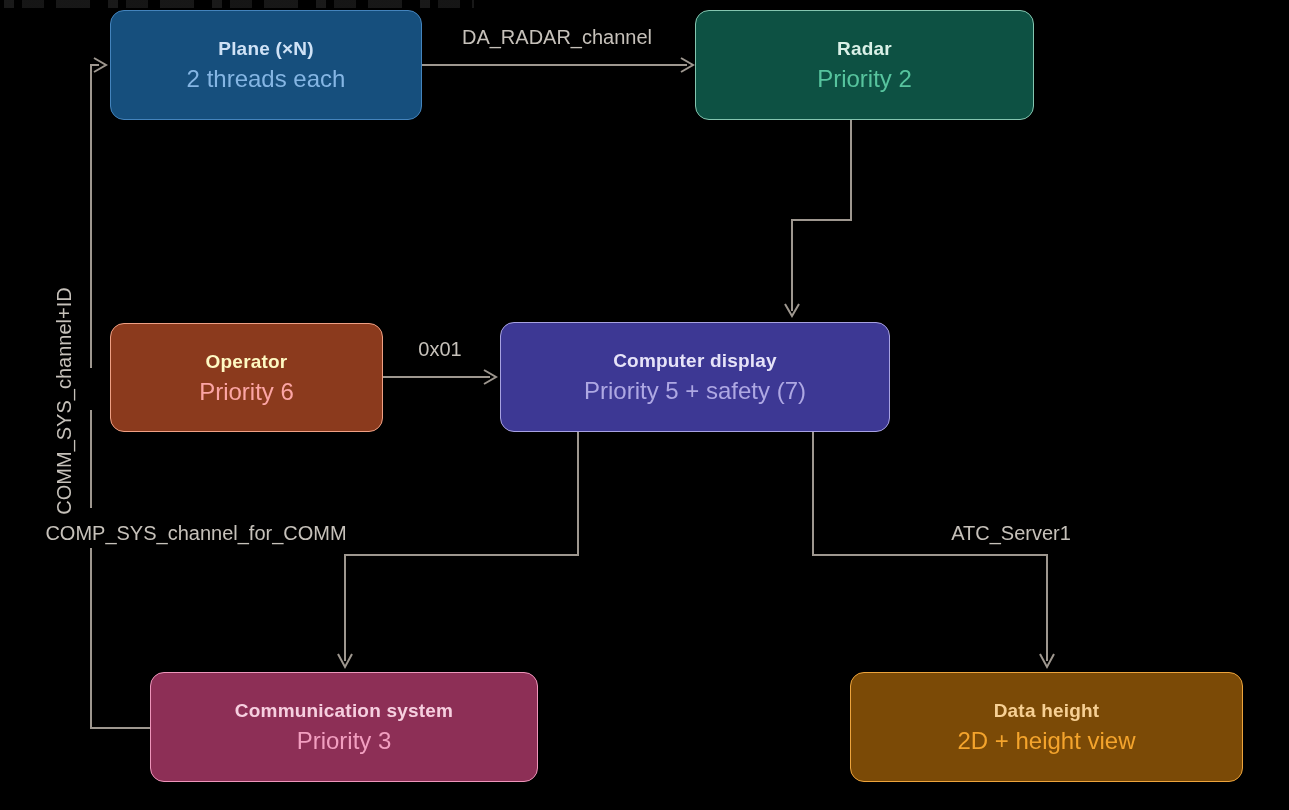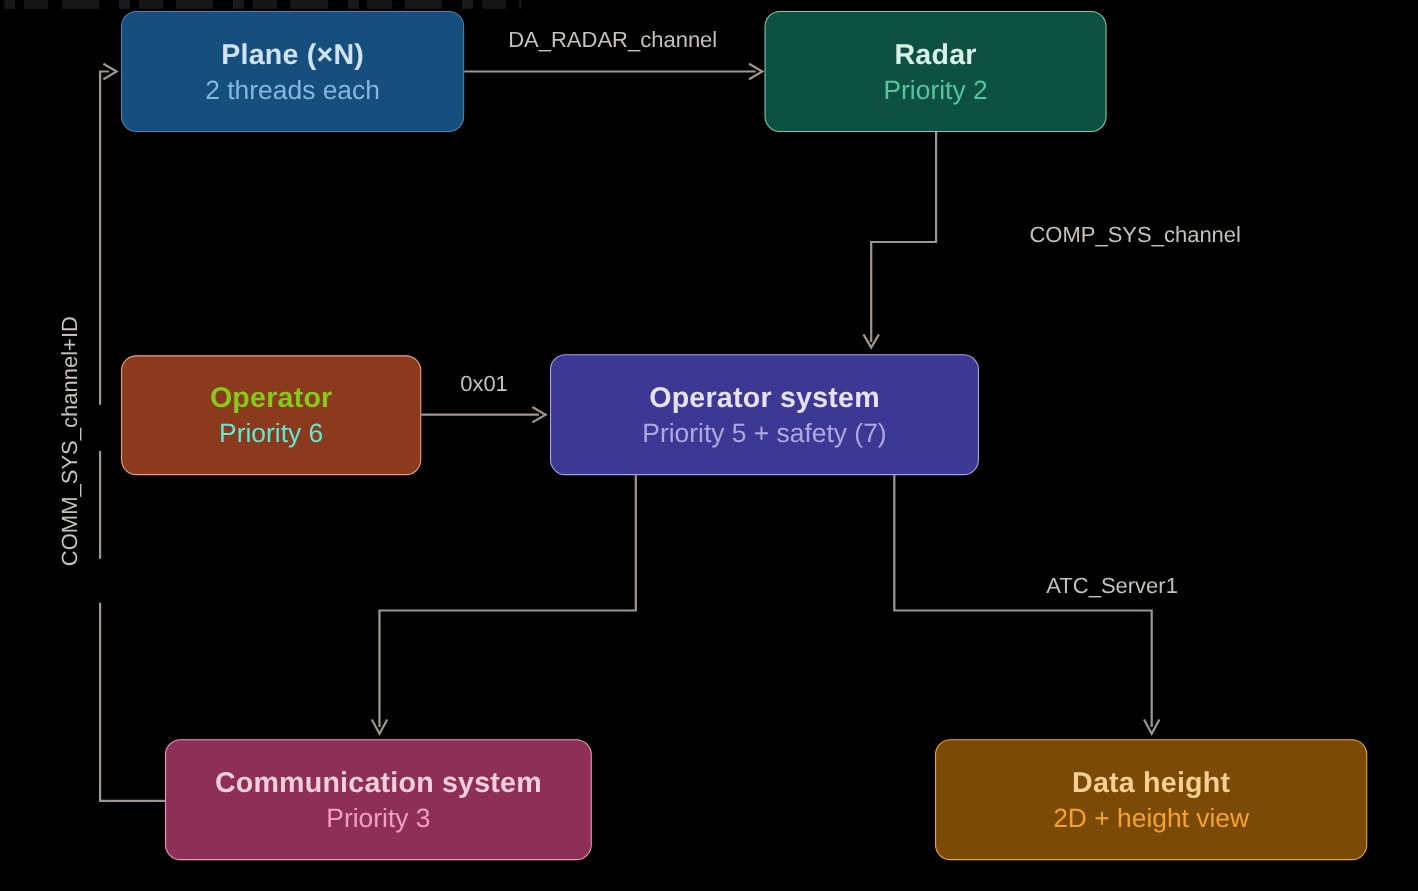--- a/index.html
+++ b/index.html
@@ -34,21 +34,21 @@
     border-radius: 14px;
     border: 1.6px solid;
     display: flex;
     flex-direction: column;
     align-items: center;
     justify-content: center;
     gap: 9px;
     text-align: center;
   }
   .node-title {
-    font-size: 26px;
+    font-size: 19px;
     font-weight: 700;
     letter-spacing: 0.2px;
     line-height: 1;
   }
   .node-sub {
     font-size: 24px;
     line-height: 1;
   }
   svg.edges {
     position: absolute;
@@ -97,46 +97,46 @@
     <path d="M1040 654 L1047 667 L1054 654"></path>
 
     <path d="M150 728 H91 V548"></path>
     <path d="M91 508 V410"></path>
     <path d="M91 368 V65 H99"></path>
     <path d="M94 58 L106 65 L94 72"></path>
   </svg>
 
   <div class="edge-label" style="left:557px; top:37px;">DA_RADAR_channel</div>
 
-  <div class="edge-label" style="left:1032px; top:214px;">COMP_SYS_channel</div>
 
   <div class="edge-label" style="left:440px; top:349px;">0x01</div>
 
+  <div class="edge-label" style="left:196px; top:533px;">COMP_SYS_channel_for_COMM</div>
 
   <div class="edge-label" style="left:1011px; top:533px;">ATC_Server1</div>
 
   <div class="edge-label vertical" style="left:64px; top:401px;">COMM_SYS_channel+ID</div>
 
   <div class="node" style="left: 110px; top: 10px; width: 312px; height: 110px; background-color: rgb(22, 79, 125); border-color: rgb(68, 132, 189);">
     <div class="node-title" style="color: rgb(207, 226, 246);">Plane (×N)</div>
     <div class="node-sub" style="color: rgb(133, 182, 228);">2 threads each</div>
   </div>
 
-  <div class="node" style="left: 695px; top: 10px; width: 311px; height: 110px; background-color: rgb(13, 81, 67); border-color: rgb(132, 198, 176);">
+  <div class="node" style="left: 695px; top: 10px; width: 339px; height: 110px; background-color: rgb(13, 81, 67); border-color: rgb(132, 198, 176);">
     <div class="node-title" style="color: rgb(217, 240, 231);">Radar</div>
     <div class="node-sub" style="color: rgb(87, 196, 158);">Priority 2</div>
   </div>
 
   <div class="node" style="left: 110px; top: 323px; width: 273px; height: 109px; background-color: rgb(139, 58, 29); border-color: rgb(239, 160, 132);">
-    <div class="node-title" style="color: #84cc16;">Operator</div>
-    <div class="node-sub" style="color: #5eead4;">Priority 6</div>
+    <div class="node-title" style="color: #fef9c3;">Operator</div>
+    <div class="node-sub" style="color: #fca5a5;">Priority 6</div>
   </div>
 
   <div class="node" style="left: 500px; top: 322px; width: 390px; height: 110px; background-color: rgb(61, 56, 148); border-color: rgb(168, 162, 225);">
-    <div class="node-title" style="color: rgb(230, 227, 248);">Operator system</div>
+    <div class="node-title" style="color: rgb(230, 227, 248);">Computer display</div>
     <div class="node-sub" style="color: rgb(174, 168, 227);">Priority 5 + safety (7)</div>
   </div>
 
   <div class="node" style="left: 150px; top: 672px; width: 388px; height: 110px; background-color: rgb(141, 47, 86); border-color: rgb(238, 150, 187);">
     <div class="node-title" style="color: rgb(246, 207, 223);">Communication system</div>
     <div class="node-sub" style="color: rgb(242, 159, 192);">Priority 3</div>
   </div>
 
   <div class="node" style="left: 850px; top: 672px; width: 393px; height: 110px; background-color: rgb(123, 74, 6); border-color: rgb(237, 164, 60);">
     <div class="node-title" style="color: rgb(247, 208, 148);">Data height</div>

